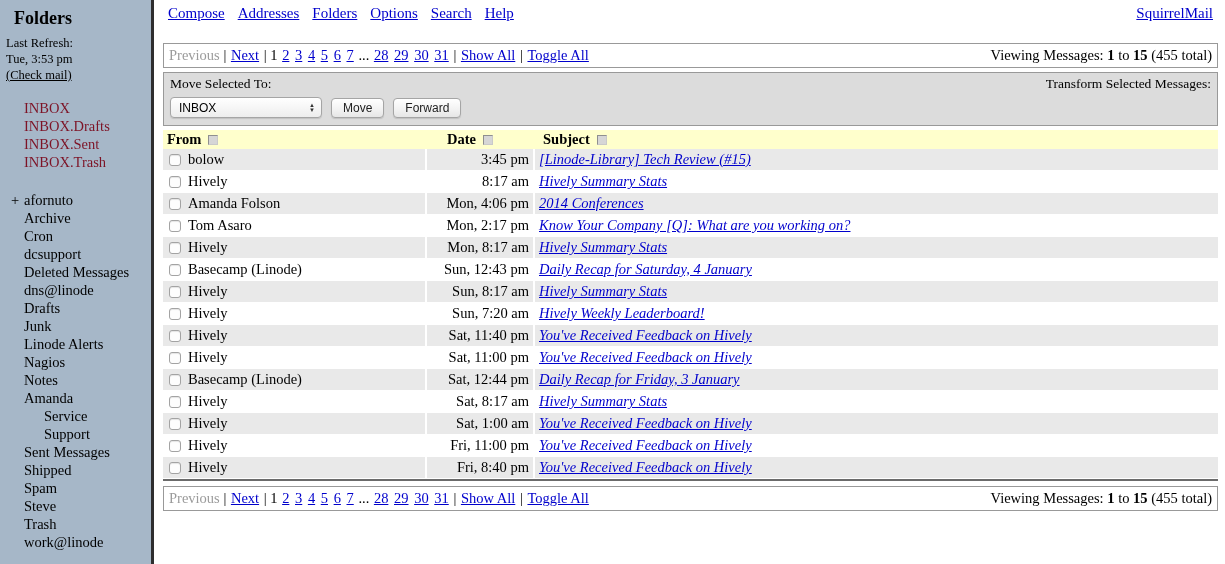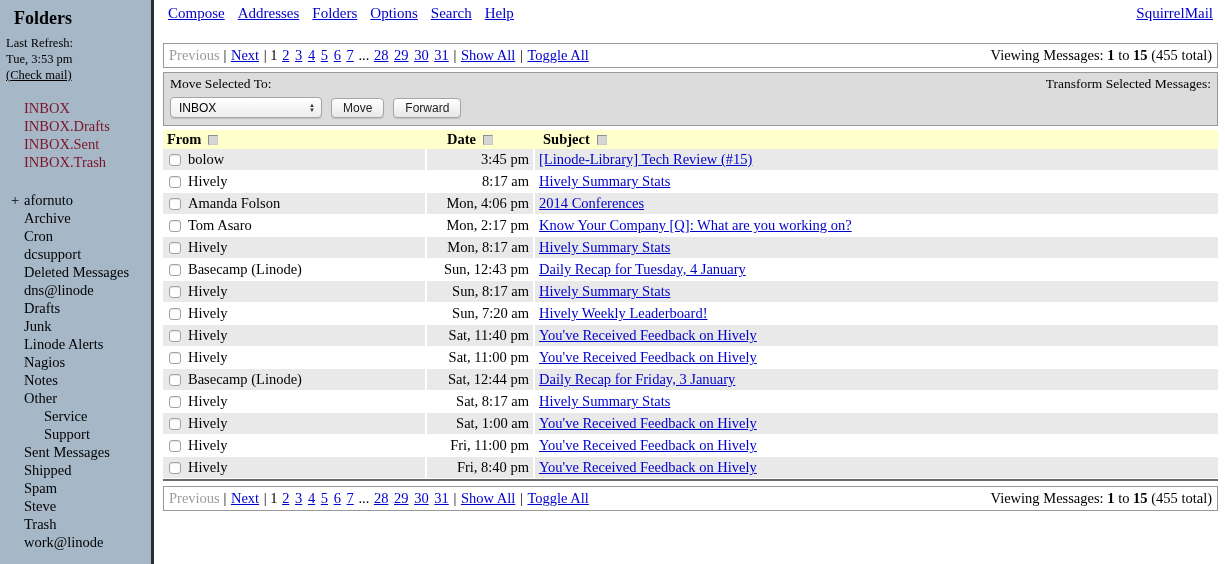--- a/index.html
+++ b/index.html
@@ -86,21 +86,21 @@
   .sortbox {
     display:inline-block; width:10px; height:10px; margin-left:7px; vertical-align:-1px;
     background:#d6d6d6; border:1px solid #8f8f8f; border-bottom-color:#c9c9c9; border-right-color:#c9c9c9;
     cursor:pointer;
   }
   table.msgs td { height:21px; line-height:21px; padding:0 4px; border-bottom:1px solid #fff;
     white-space:nowrap; overflow:hidden; }
   tr.odd td { background:#e9e9e9; }
   tr.even td { background:#ffffff; }
   td.d { text-align:right; padding-right:8px; border-left:2px solid #fff; }
-  td.s { padding-left:10px; border-left:2px solid #fff; }
+  td.s { padding-left:10px; border-left:2px solid #fff;font-style:italic; }
   td.f { padding-left:3px; }
   input[type=checkbox] {
     -webkit-appearance:none; appearance:none; width:12px; height:12px; margin:0 7px 0 2px;
     border:1px solid #a3a3a3; border-radius:3px; background:#fdfdfd; vertical-align:-2px;
     box-shadow:inset 0 1px 1px rgba(0,0,0,.1);
   }
 </style>
 </head>
 <body>
 
@@ -120,21 +120,21 @@
       <div class="folder-item"><a class="folder-link">Archive</a></div>
       <div class="folder-item"><a class="folder-link">Cron</a></div>
       <div class="folder-item"><a class="folder-link">dcsupport</a></div>
       <div class="folder-item"><a class="folder-link">Deleted Messages</a></div>
       <div class="folder-item"><a class="folder-link">dns@linode</a></div>
       <div class="folder-item"><a class="folder-link">Drafts</a></div>
       <div class="folder-item"><a class="folder-link">Junk</a></div>
       <div class="folder-item"><a class="folder-link">Linode Alerts</a></div>
       <div class="folder-item"><a class="folder-link">Nagios</a></div>
       <div class="folder-item"><a class="folder-link">Notes</a></div>
-      <div class="folder-item"><a class="folder-link">Other</a></div>
+      <div class="folder-item"><a class="folder-link">Amanda</a></div>
       <div class="folder-item nested"><a class="folder-link">Service</a></div>
       <div class="folder-item nested"><a class="folder-link">Support</a></div>
       <div class="folder-item"><a class="folder-link">Sent Messages</a></div>
       <div class="folder-item"><a class="folder-link">Shipped</a></div>
       <div class="folder-item"><a class="folder-link">Spam</a></div>
       <div class="folder-item"><a class="folder-link">Steve</a></div>
       <div class="folder-item"><a class="folder-link">Trash</a></div>
       <div class="folder-item"><a class="folder-link">work@linode</a></div>
     </div>
 </div>
@@ -208,21 +208,21 @@
           <td class="s"><a>Know Your Company [Q]: What are you working on?</a></td>
         </tr>
         <tr class="odd">
           <td class="f"><input type="checkbox" style=""><span>Hively</span></td>
           <td class="d">Mon, 8:17 am</td>
           <td class="s"><a>Hively Summary Stats</a></td>
         </tr>
         <tr class="even">
           <td class="f"><input type="checkbox" style=""><span>Basecamp (Linode)</span></td>
           <td class="d">Sun, 12:43 pm</td>
-          <td class="s"><a>Daily Recap for Tuesday, 4 January</a></td>
+          <td class="s"><a>Daily Recap for Saturday, 4 January</a></td>
         </tr>
         <tr class="odd">
           <td class="f"><input type="checkbox" style=""><span>Hively</span></td>
           <td class="d">Sun, 8:17 am</td>
           <td class="s"><a>Hively Summary Stats</a></td>
         </tr>
         <tr class="even">
           <td class="f"><input type="checkbox" style=""><span>Hively</span></td>
           <td class="d">Sun, 7:20 am</td>
           <td class="s"><a>Hively Weekly Leaderboard!</a></td>

